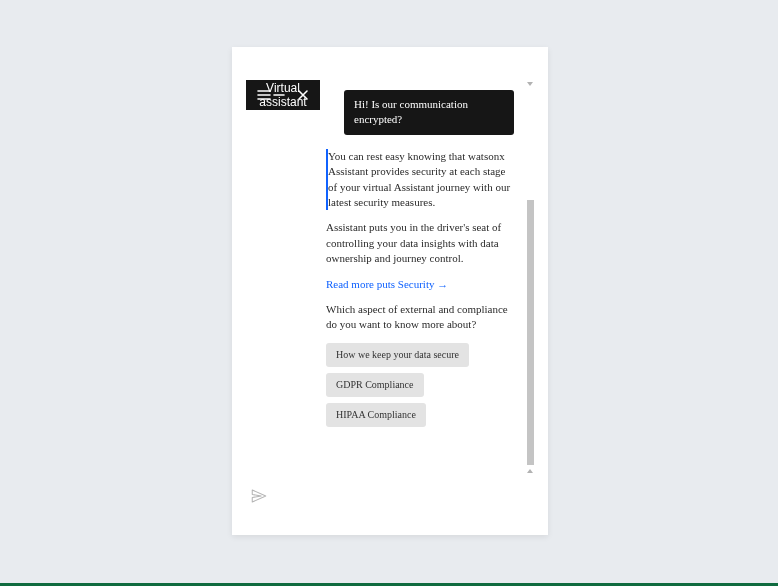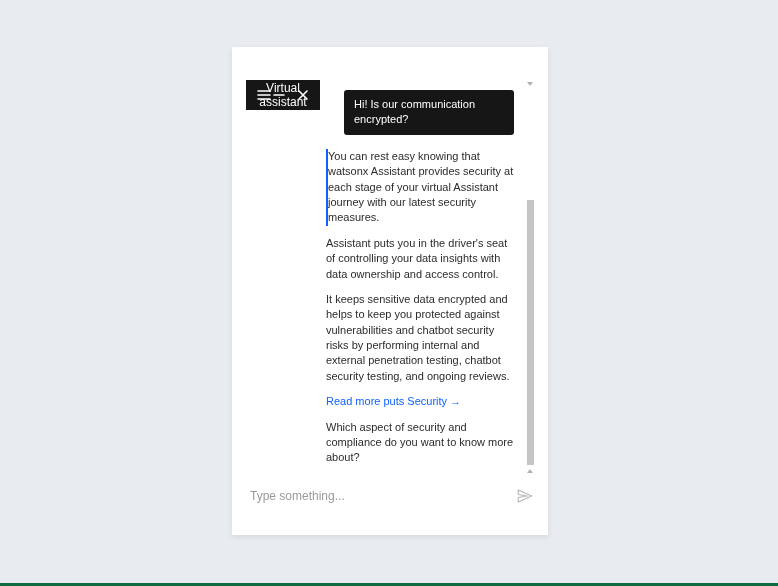--- a/index.html
+++ b/index.html
@@ -56,20 +56,21 @@
   }
   .header-left { display: flex; align-items: center; z-index: 1; }
   .header-right { margin-left: auto; display: flex; align-items: center; gap: 10px; z-index: 1; }
   .icon-btn { color: #fff; cursor: pointer; display: inline-flex; }
   .chat-body {
     flex: 1;
     background: #fff;
     overflow: hidden;
     position: relative;
     display: flex;
+    font-family: Liberation Serif, serif;
   }
   .scroll-area {
     flex: 1;
     padding: 10px 10px 10px 6px;
     font-size: 11px;
     line-height: 1.4;
     color: #222;
     overflow: hidden;
   }
   .scroll-track {
@@ -185,42 +186,40 @@
 
     <div class="chat-body">
       <div class="scroll-area">
 
         <div class="user-msg">Hi! Is our communication encrypted?</div>
 
         <div class="bot-block">
           <div class="bot-p" style="margin-bottom:0">You can rest easy knowing that watsonx Assistant provides security at each stage of your virtual Assistant journey with our latest security measures.</div>
         </div>
 
-        <div class="bot-p">Assistant puts you in the driver's seat of controlling your data insights with data ownership and access control.</div>
-        <div class="bot-p">It keeps sensitive data encrypted and helps to keep you protected against vulnerabilities and chatbot security risks by performing internal and external penetration testing, chatbot security testing, and ongoing reviews.</div>
+        <div class="bot-p">Assistant puts you in the driver's seat of controlling your data insights with data ownership and journey control.</div>
         <div class="bot-p bot-link">Read more puts Security →</div>
-        <div class="bot-p">Which aspect of security and compliance do you want to know more about?</div>
+        <div class="bot-p">Which aspect of external and compliance do you want to know more about?</div>
 
         <div class="chips">
           <div class="chip">How we keep your data secure</div>
           <div class="chip">GDPR Compliance</div>
           <div class="chip">HIPAA Compliance</div>
         </div>
       </div>
 
       <div class="scroll-track">
         <div class="scroll-top-marker"></div>
         <div class="scroll-thumb"></div>
         <div class="scroll-bottom-marker"></div>
       </div>
     </div>
   </div>
 
   <div class="input-row">
-    <input class="text-input" placeholder="Type something..." style="">
     <span class="send-btn">
       <svg width="18" height="18" viewBox="0 0 24 24">
           <path d="M3 20l18-8L3 4v6l12 2-12 2v6z" fill="none" stroke="#b5b5b5" stroke-width="1.4" stroke-linejoin="round"></path>
         </svg>
     </span>
   </div>
 
   <div class="pad-bottom"></div>
 </div>
 

